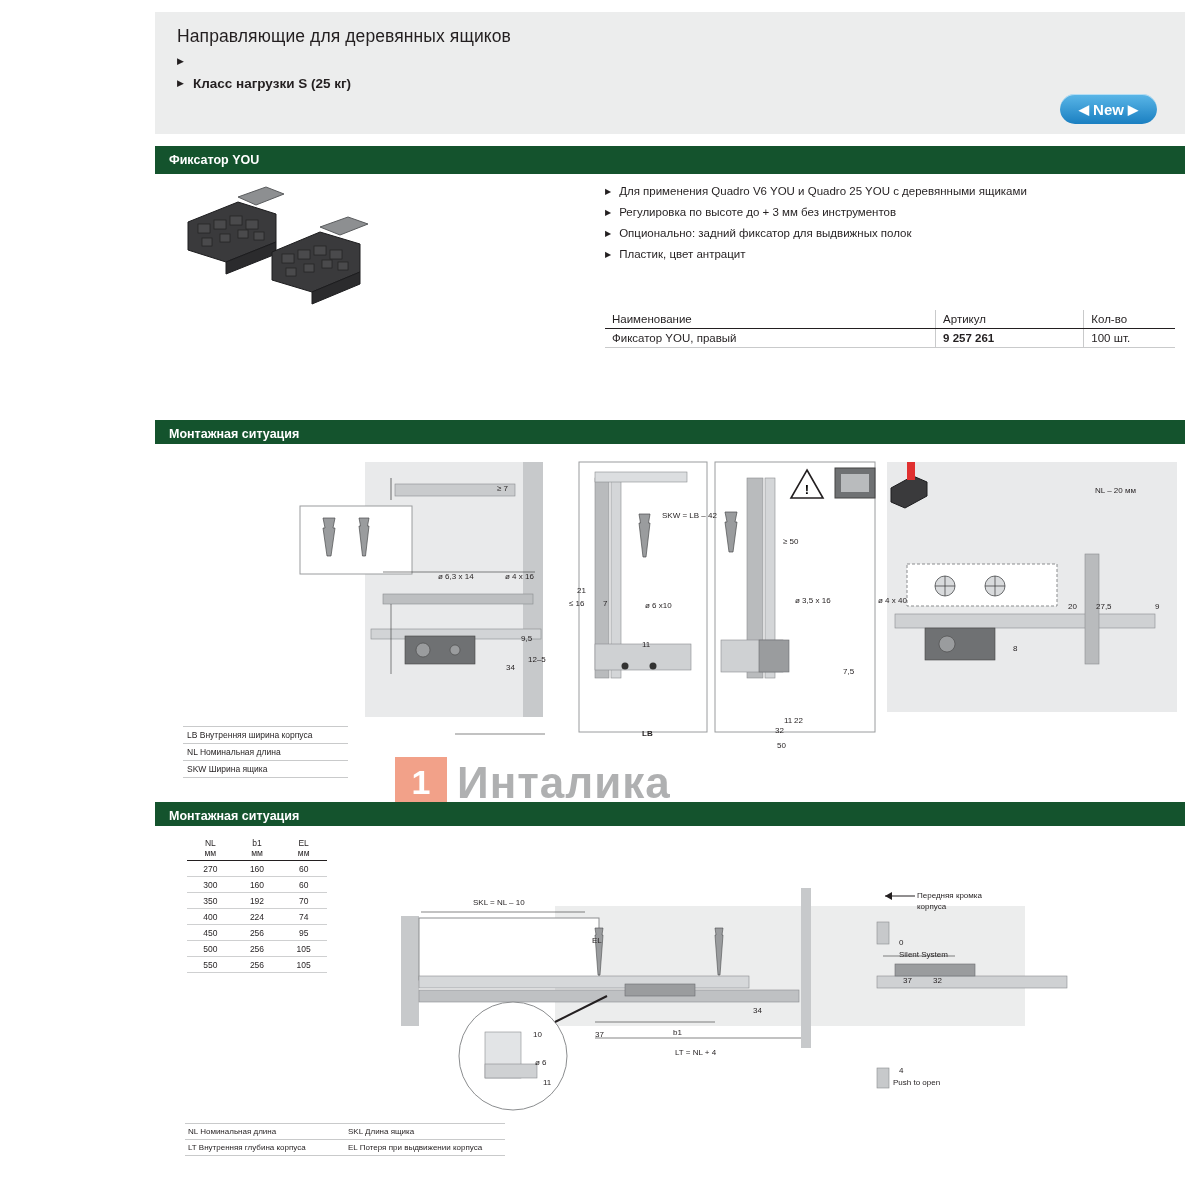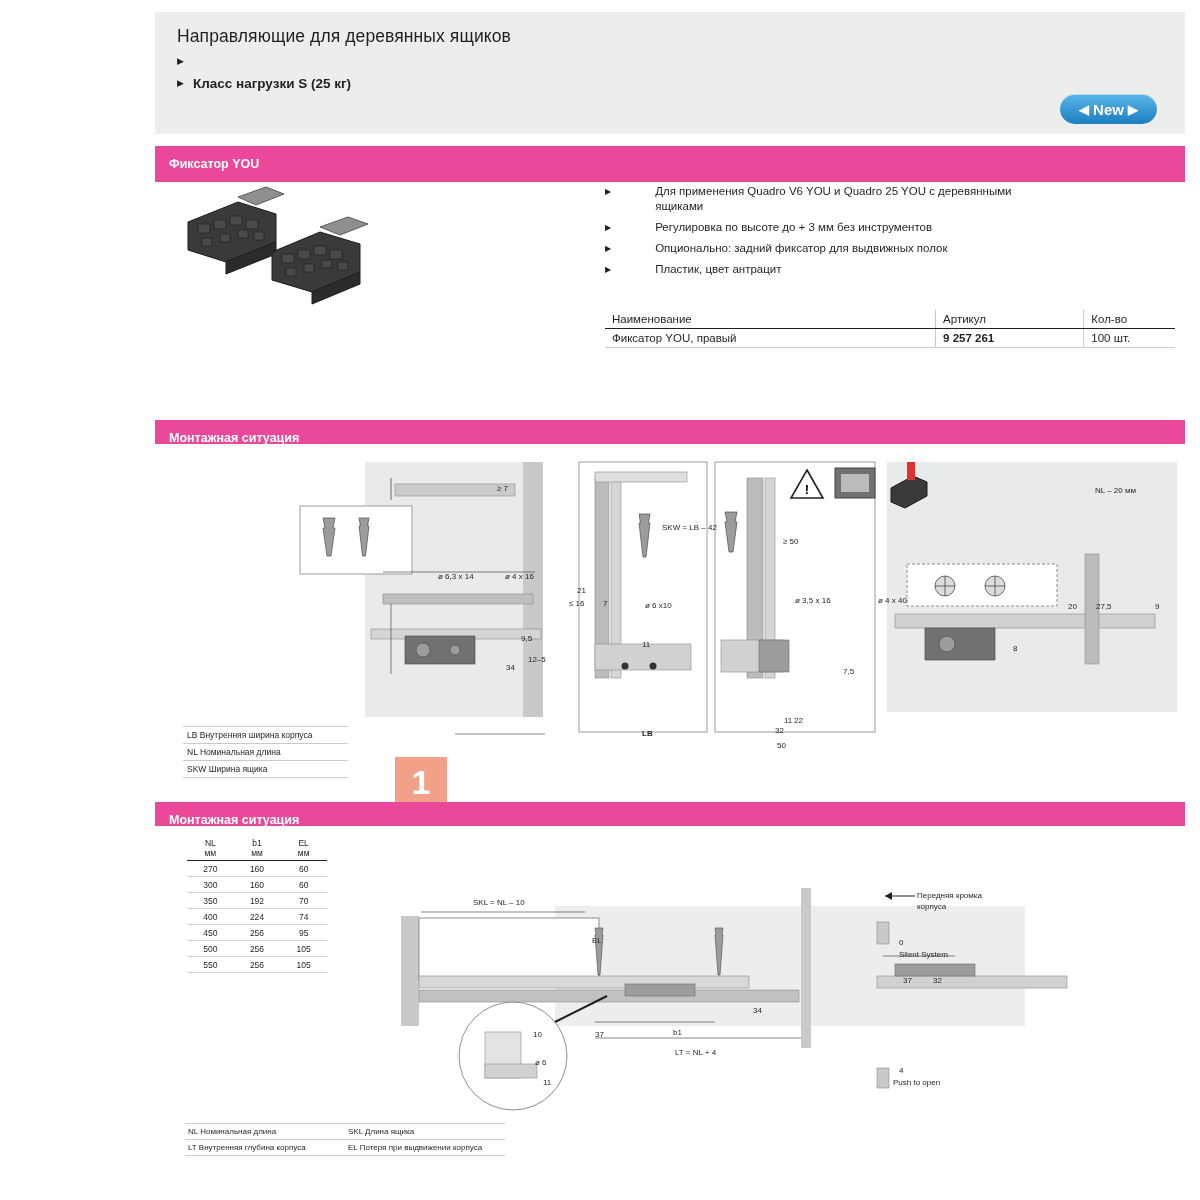--- a/index.html
+++ b/index.html
@@ -34,34 +34,34 @@
     background:linear-gradient(#5bb7e8,#1a7fc1);
     color:#fff; font-weight:bold; font-size:15px;
     display:flex; align-items:center; justify-content:center; gap:4px;
     box-shadow:inset 0 1px 0 rgba(255,255,255,.55);
   }
   .newbadge .ar { font-size:13px; }
 
   
   .sectionbar {
     position:absolute;
-    height:36px; background:#ec4899; color:#fff;
+    height:28px; background:#14532d; color:#fff;
     font-size:12.5px; font-weight:bold;
     display:flex; align-items:center; padding-left:14px;
   }
 
   
   #sec-fixator { left:155px; top:146px; width:1030px; }
   .fixator-body { position:absolute; left:155px; top:170px; width:1030px; height:230px; }
   .fix-img { position:absolute; left:25px; top:10px; width:220px; height:130px; }
 
   .fx-bullets { position:absolute; left:450px; top:14px; width:450px; }
   .fx-bullet { display:flex; align-items:flex-start; margin-bottom:6px; }
   .fx-bullet .tri { color:#231f20; font-size:8px; line-height:15px; margin-right:8px; }
-  .fx-bullet .txt { font-size:11.5px; line-height:15px;margin-left:36px; }
+  .fx-bullet .txt { font-size:11.5px; line-height:15px; }
 
   table.parts {
     position:absolute; left:450px; top:140px; width:570px;
     border-collapse:collapse; font-size:11.5px;
   }
   table.parts th, table.parts td { padding:3px 7px; text-align:left; }
   table.parts thead th { border-bottom:1.5px solid #231f20; font-weight:normal; }
   table.parts tbody td { border-bottom:1px solid #c9cacb; }
   table.parts td.art { font-weight:bold; }
   table.parts .colA { width:58%; }
@@ -270,21 +270,21 @@
 
       <g stroke="#333" stroke-width=".6">
         <line x1="228" y1="128" x2="380" y2="128"></line>
         <line x1="300" y1="290" x2="390" y2="290"></line>
         <line x1="236" y1="160" x2="236" y2="230"></line>
       </g>
     </svg>
 
     
     <div class="lbl" style="left:342px; top:40px;">≥ 7</div>
-    <div class="lbl" style="left:460px; top:79px;padding-left:47px;">SKW = LB – 42</div>
+    <div class="lbl" style="left:460px; top:67px;padding-left:47px;">SKW = LB – 42</div>
     <div class="lbl" style="left:283px; top:128px;">ø 6,3 x 14</div>
     <div class="lbl" style="left:350px; top:128px;">ø 4 x 16</div>
     <div class="lbl" style="left:422px; top:142px;">21</div>
     <div class="lbl" style="left:414px; top:155px;">≤ 16</div>
     <div class="lbl" style="left:448px; top:155px;">7</div>
     <div class="lbl" style="left:490px; top:157px;">ø 6 x10</div>
     <div class="lbl" style="left:366px; top:190px;">9,5</div>
     <div class="lbl" style="left:487px; top:196px;">11</div>
     <div class="lbl" style="left:351px; top:219px;">34</div>
     <div class="lbl" style="left:373px; top:211px;">12–5</div>
@@ -305,20 +305,21 @@
 
     <div class="m1-legend">
       <div>LB Внутренняя ширина корпуса</div>
       <div>NL Номинальная длина</div>
       <div>SKW Ширина ящика</div>
     </div>
   </div>
 
   <div class="watermark">
     <div class="wm-sq"></div>
+    <div class="wm-tx">Инталика</div>
   </div>
 
   <div class="sectionbar" id="sec-m2">
     <span>Монтажная ситуация</span>
   </div>
 
   <div class="m2-body">
     <table class="nl">
       <thead>
         <tr>

